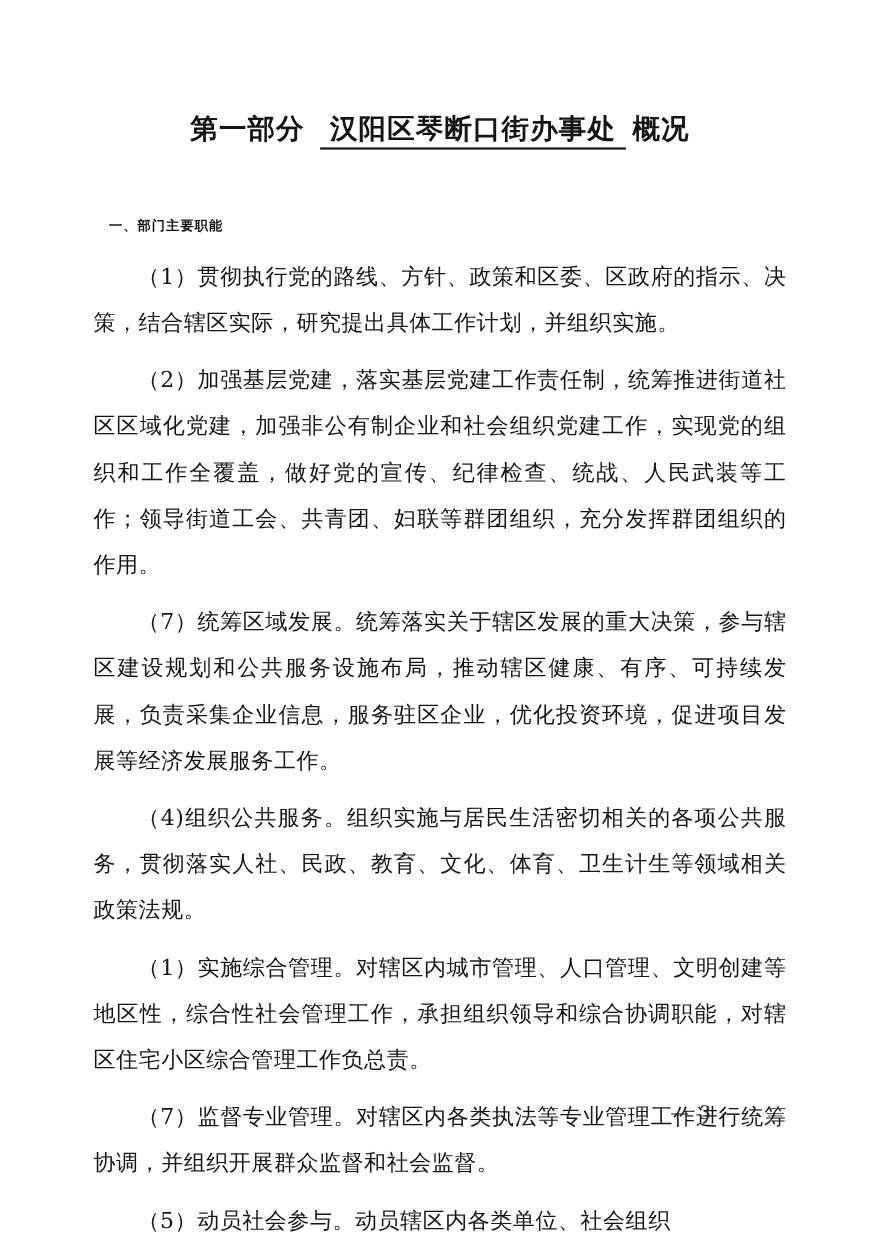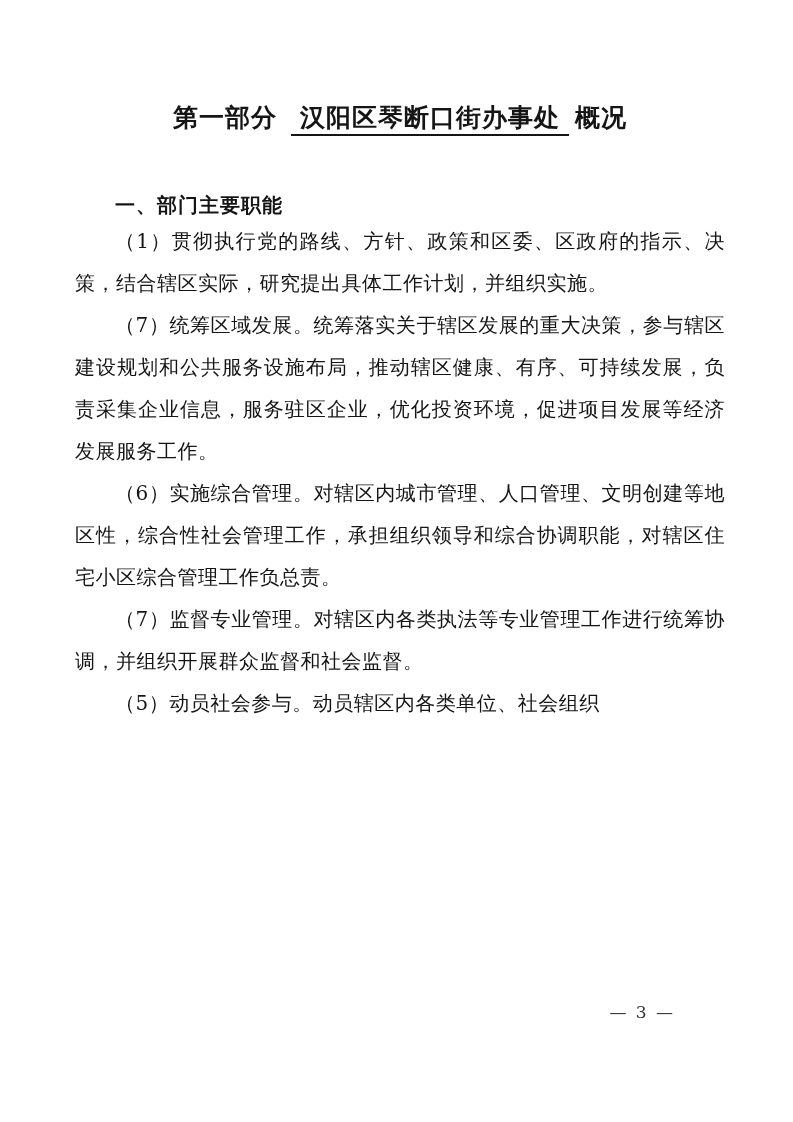--- a/index.html
+++ b/index.html
@@ -42,26 +42,26 @@
     border-bottom: 2px solid #151515;
   }
   .doc-title .title-suffix {
     margin-left: 6px;
   }
   .section-heading {
     margin: 54px 0 0 0;
     text-indent: 2em;
     font-family: "Liberation Sans", "DejaVu Sans", sans-serif;
     font-weight: bold;
-    font-size: 20px;
+    font-size: 12px;
     line-height: 30px;
     letter-spacing: 1px;
   }
   .body-text p {
-    margin: 0;
+    margin: 10px;
     font-size: 20px;
     line-height: 42px;
     text-indent: 2em;
     text-align: justify;
     text-justify: inter-ideograph;
     letter-spacing: 0.5px;
   }
   .page-number {
     position: absolute;
     top: 1000px;
@@ -79,21 +79,23 @@
 <div class="page">
 
   <div class="doc-title">
     <span class="title-prefix">第一部分</span><span class="title-underline">汉阳区琴断口街办事处</span><span class="title-suffix">概况</span>
   </div>
 
   <div class="section-heading">一、部门主要职能</div>
 
   <div class="body-text">
     <p>（1）贯彻执行党的路线、方针、政策和区委、区政府的指示、决策，结合辖区实际，研究提出具体工作计划，并组织实施。</p>
+    <p>（2）加强基层党建，落实基层党建工作责任制，统筹推进街道社区区域化党建，加强非公有制企业和社会组织党建工作，实现党的组织和工作全覆盖，做好党的宣传、纪律检查、统战、人民武装等工作；领导街道工会、共青团、妇联等群团组织，充分发挥群团组织的作用。</p>
     <p>（7）统筹区域发展。统筹落实关于辖区发展的重大决策，参与辖区建设规划和公共服务设施布局，推动辖区健康、有序、可持续发展，负责采集企业信息，服务驻区企业，优化投资环境，促进项目发展等经济发展服务工作。</p>
-    <p>（6）实施综合管理。对辖区内城市管理、人口管理、文明创建等地区性，综合性社会管理工作，承担组织领导和综合协调职能，对辖区住宅小区综合管理工作负总责。</p>
+    <p>（4)组织公共服务。组织实施与居民生活密切相关的各项公共服务，贯彻落实人社、民政、教育、文化、体育、卫生计生等领域相关政策法规。</p>
+    <p>（1）实施综合管理。对辖区内城市管理、人口管理、文明创建等地区性，综合性社会管理工作，承担组织领导和综合协调职能，对辖区住宅小区综合管理工作负总责。</p>
     <p>（7）监督专业管理。对辖区内各类执法等专业管理工作进行统筹协调，并组织开展群众监督和社会监督。</p>
     <p>（5）动员社会参与。动员辖区内各类单位、社会组织</p>
   </div>
 
 </div>
 
 <div class="page-number">— 3 —</div>
 
 </body></html>

